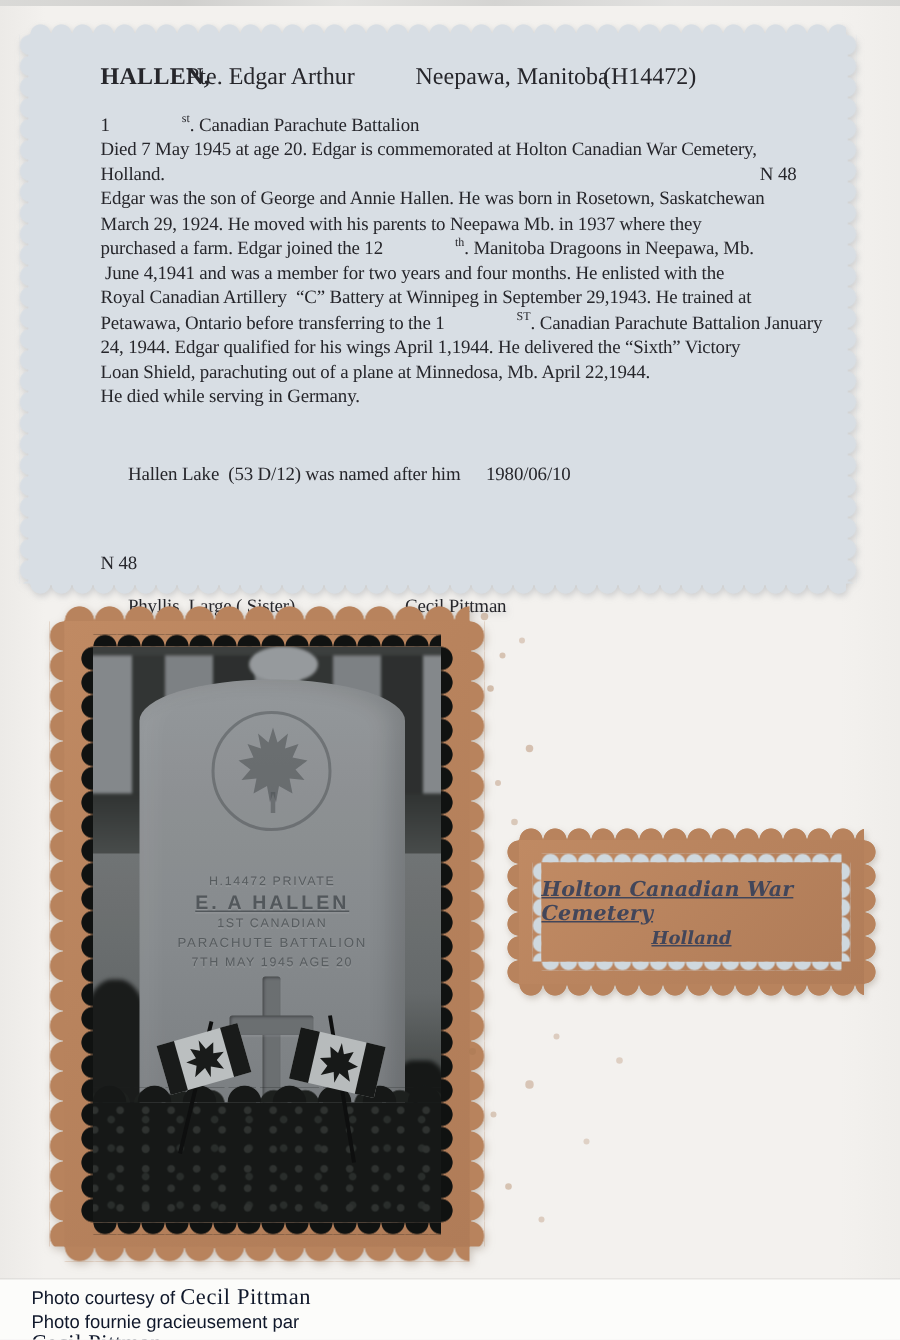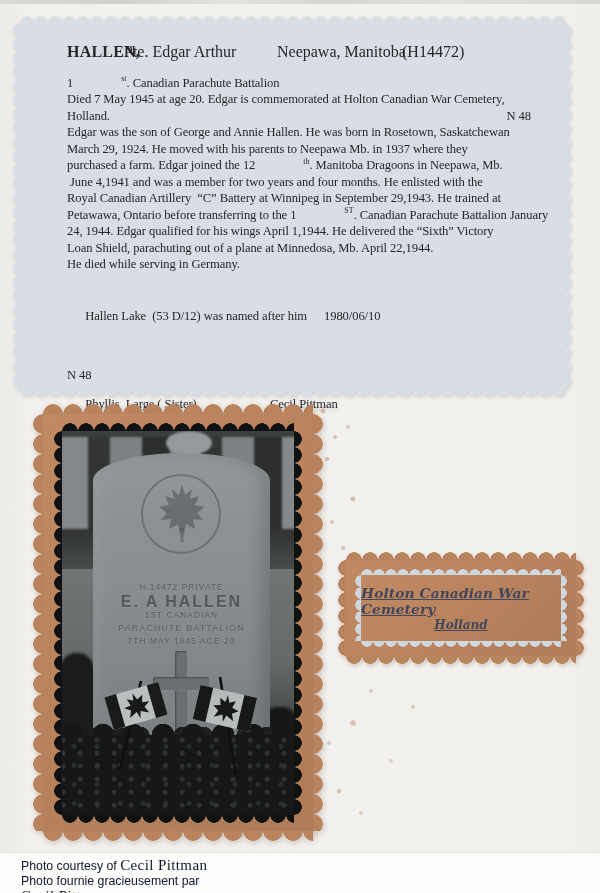--- a/index.html
+++ b/index.html
@@ -64,21 +64,21 @@
     background:linear-gradient(180deg,#95999c 0%,#8d9194 25%,#868a8d 55%,#7d8184 85%,#73777a 100%);
     box-shadow:inset -10px 0 14px rgba(0,0,0,.14), inset 10px 0 14px rgba(255,255,255,.05);}
   .emblem{left:48px;top:21px;width:80px;height:80px;border-radius:50%;
     border:2.5px solid rgba(55,60,63,.38);box-sizing:border-box;}
   .emblem svg{position:absolute;left:8px;top:6px;}
   .insc{left:0;right:0;top:128px;text-align:center;color:#565b5e;
     font-family:"Liberation Sans","DejaVu Sans",sans-serif;
     text-shadow:0 1px 0 rgba(255,255,255,.10);}
   .insc div{position:static;}
   .i1,.i3,.i5{font-size:8.3px;line-height:13px;letter-spacing:1.1px;}
-  .i2{font-size:16px;line-height:15px;letter-spacing:2px;font-weight:bold;color:#51565a;}
+  .i2{font-size:13px;line-height:15px;letter-spacing:2px;font-weight:bold;color:#51565a;text-decoration:underline;}
   .i4{font-size:8.8px;line-height:13px;letter-spacing:1.2px;}
   .cross-v{left:82px;top:198px;width:12px;height:94px;background:#6a6e71;border-radius:2px;
     box-shadow:inset 1px 1px 2px rgba(0,0,0,.35),0 1px 1px rgba(255,255,255,.07);}
   .cross-h{left:60px;top:224px;width:56px;height:13px;background:#6a6e71;border-radius:2px;
     box-shadow:inset 1px 1px 2px rgba(0,0,0,.35),0 1px 1px rgba(255,255,255,.07);}
   .foliage{left:-4px;right:-4px;bottom:0;height:80px;background-color:#131514;
     background-image:radial-gradient(circle at 30% 40%,#2c302e 2px,transparent 3px),
                      radial-gradient(circle at 70% 60%,#262a28 2px,transparent 3px);
     background-size:17px 13px,23px 19px;}
   .foliage::before{content:"";position:absolute;left:0;right:0;top:-13px;height:13px;

